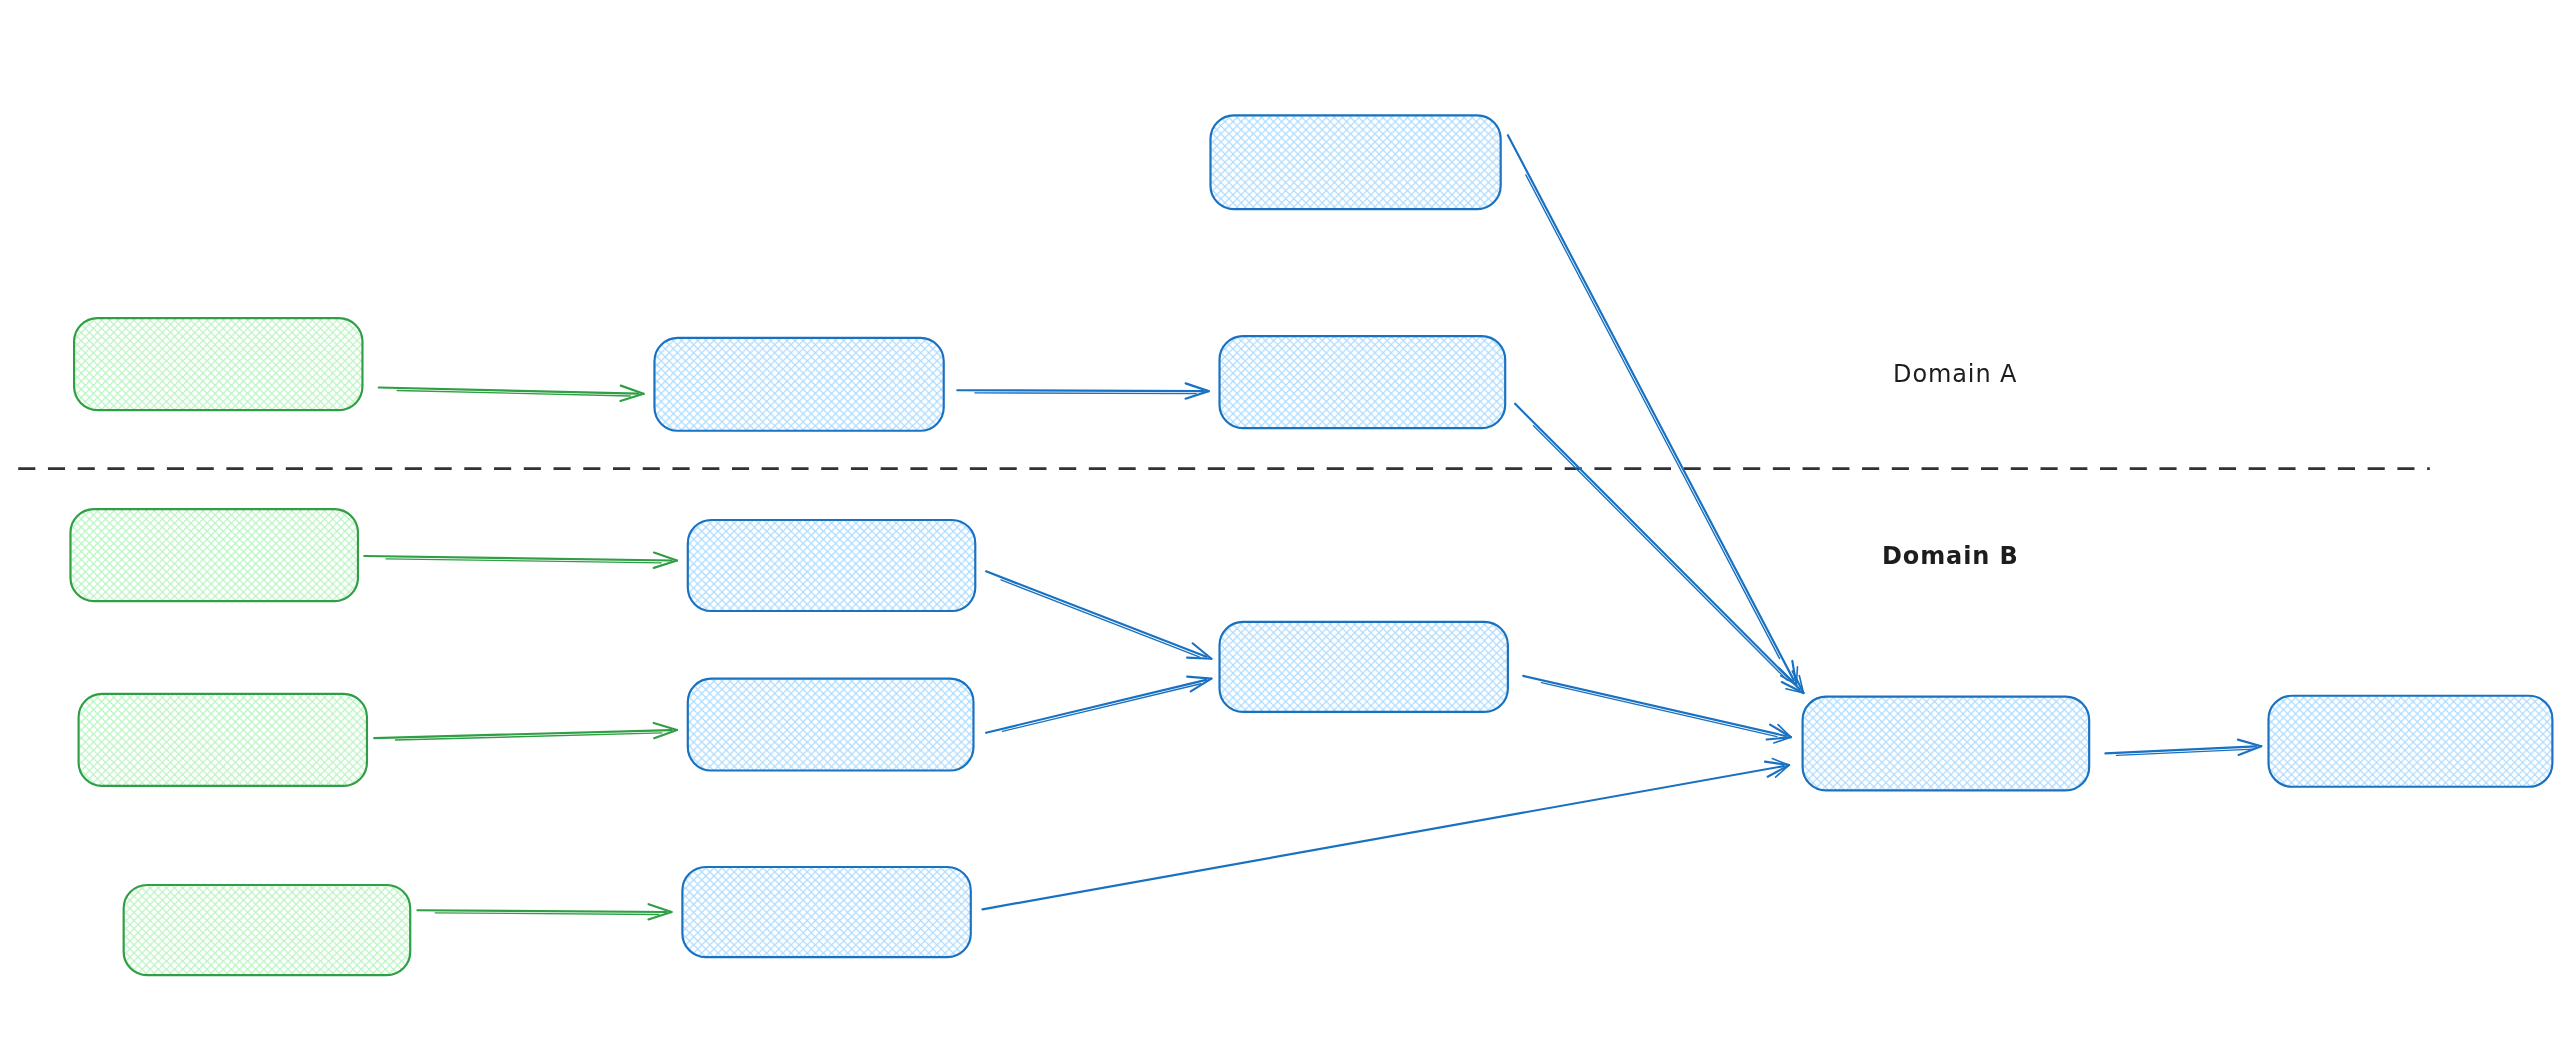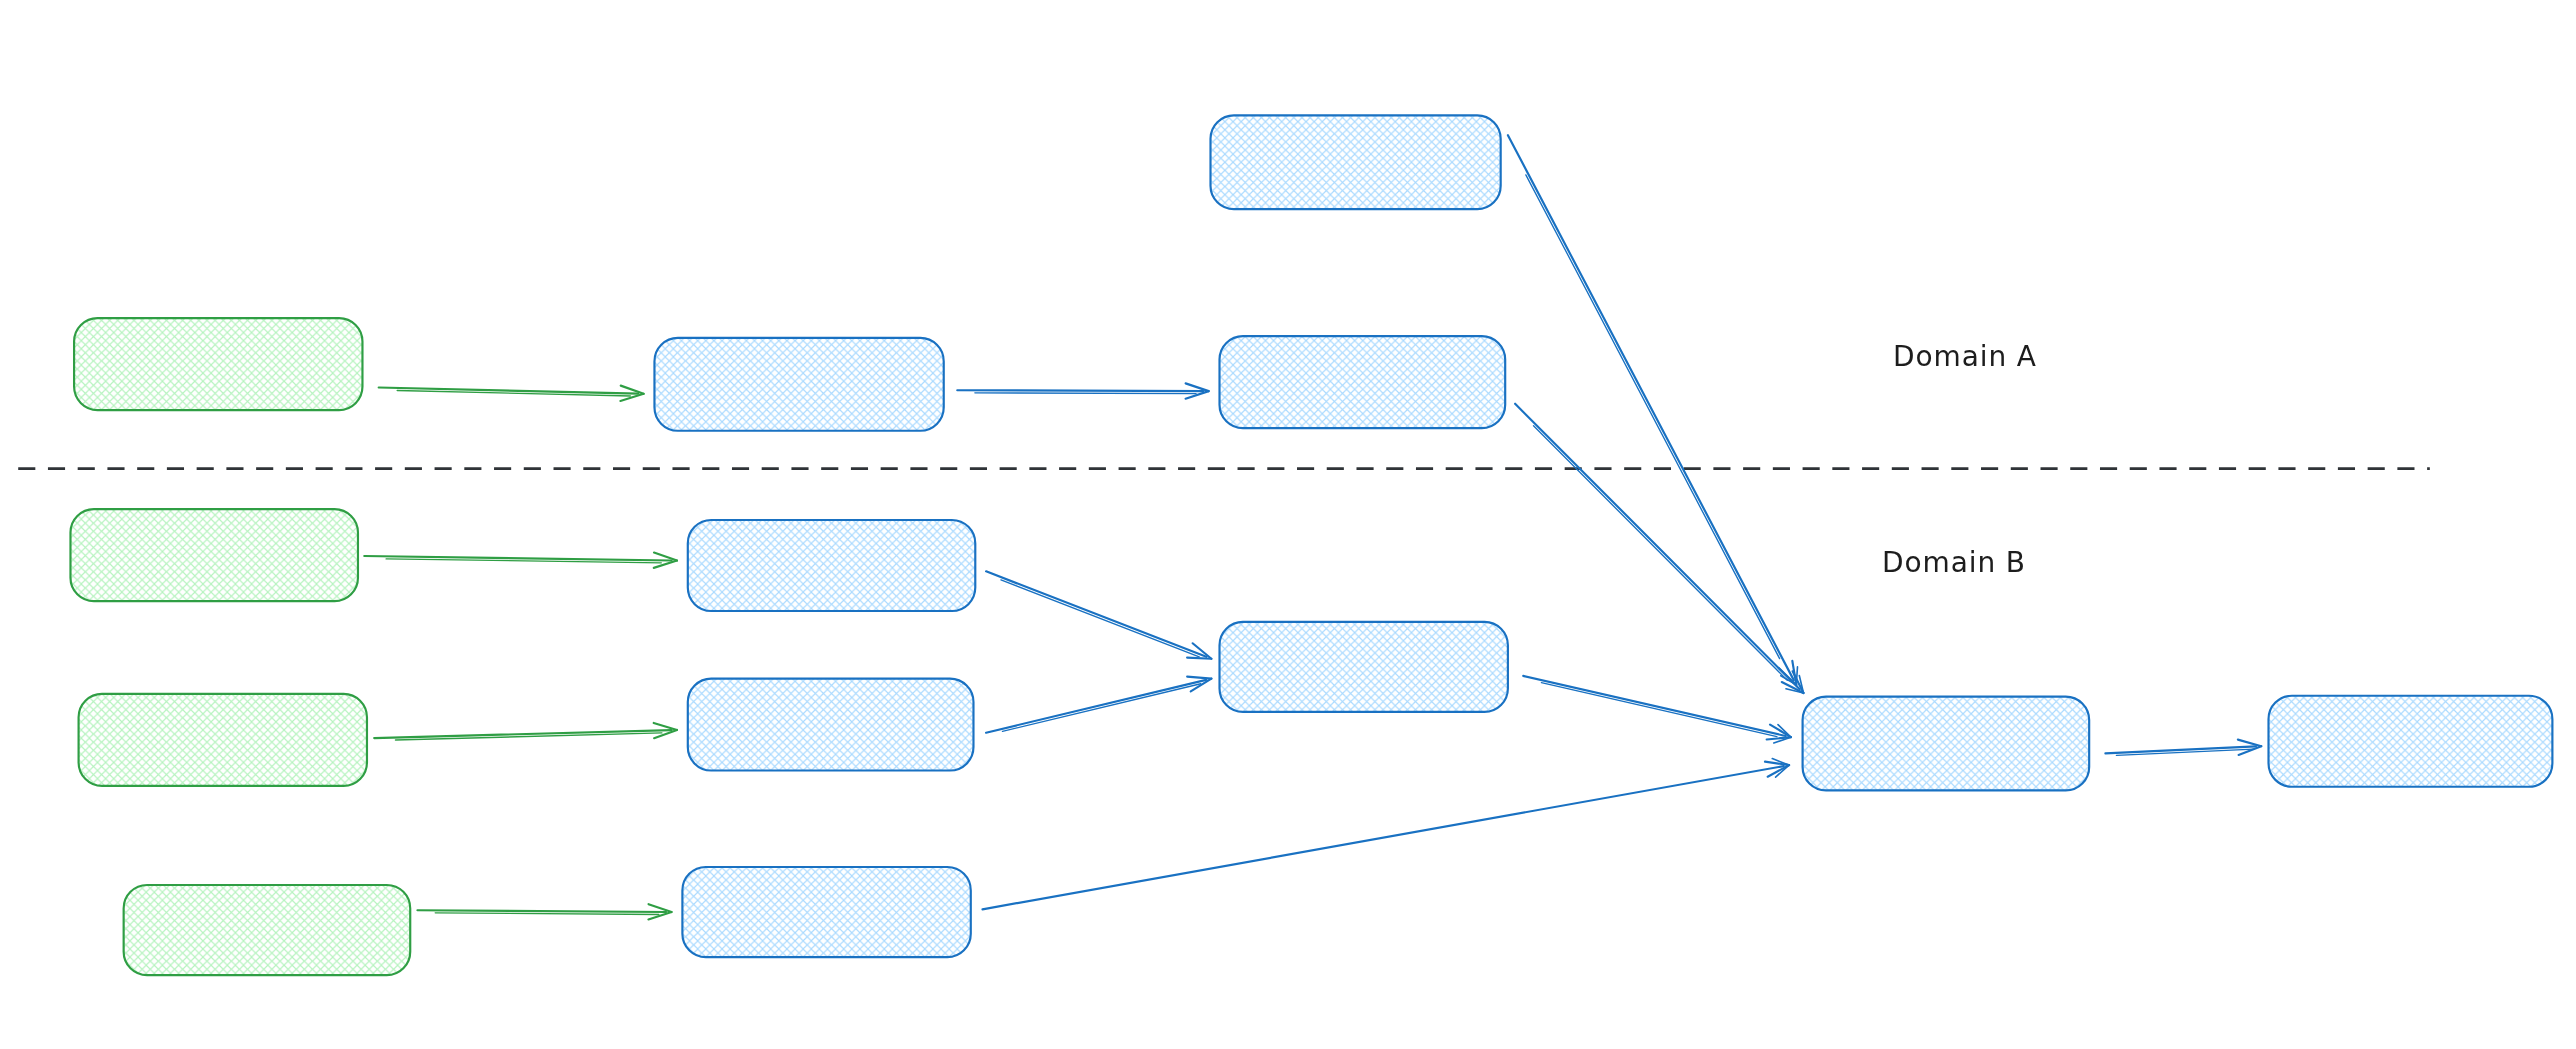--- a/index.html
+++ b/index.html
@@ -6,28 +6,29 @@
   .canvas{
     position:relative;
     width:2576px;height:1049px;
     background:#ffffff;
     overflow:hidden;
     font-family:"DejaVu Sans","Liberation Sans",sans-serif;
   }
   svg.diagram{position:absolute;left:0;top:0;}
   .domain-label{
     position:absolute;
-    font-size:28px;
+    font-size:24px;
     color:#1d1d1d;
     letter-spacing:0.9px;
     font-weight:400;
     white-space:nowrap;
+    margin-top:20px;
   }
   .label-a{left:1893px;top:340px;}
-  .label-b{left:1882px;top:546px;}
+  .label-b{left:1882px;top:522px;font-weight:bold;}
 </style>
 </head>
 <body>
 
 <div class="canvas">
 
   <svg class="diagram" width="2576" height="1049" viewBox="0 0 2858 1164">
     <defs>
       <pattern id="hatch-blue" width="9" height="9" patternUnits="userSpaceOnUse">
         <path d="M0 0 L9 9 M9 0 L0 9" stroke="#a5d8ff" stroke-width="1.25" fill="none" opacity="0.95"></path>

